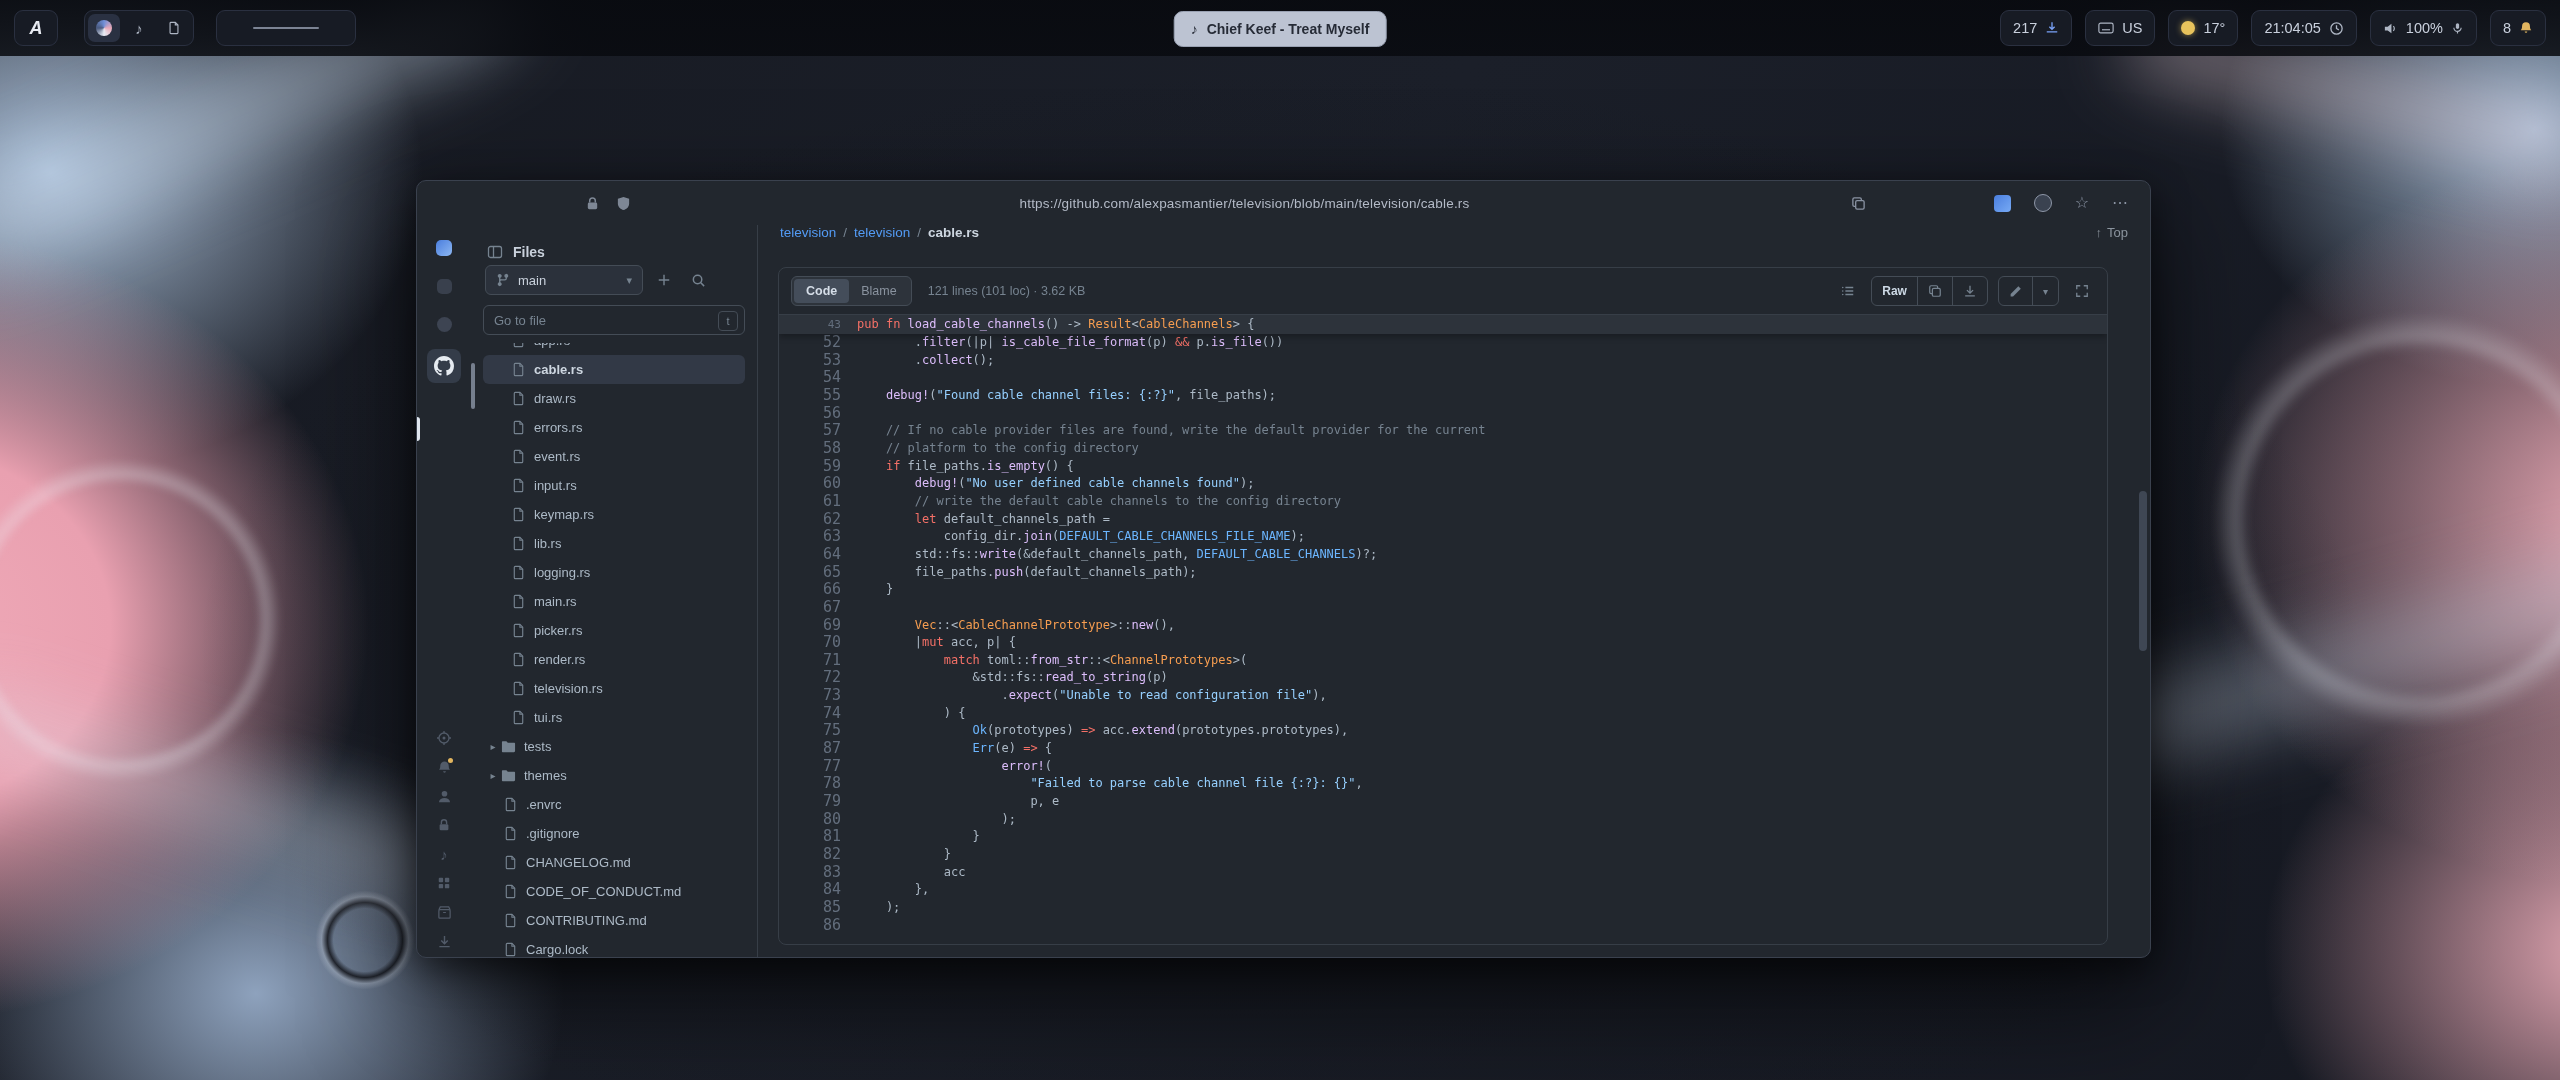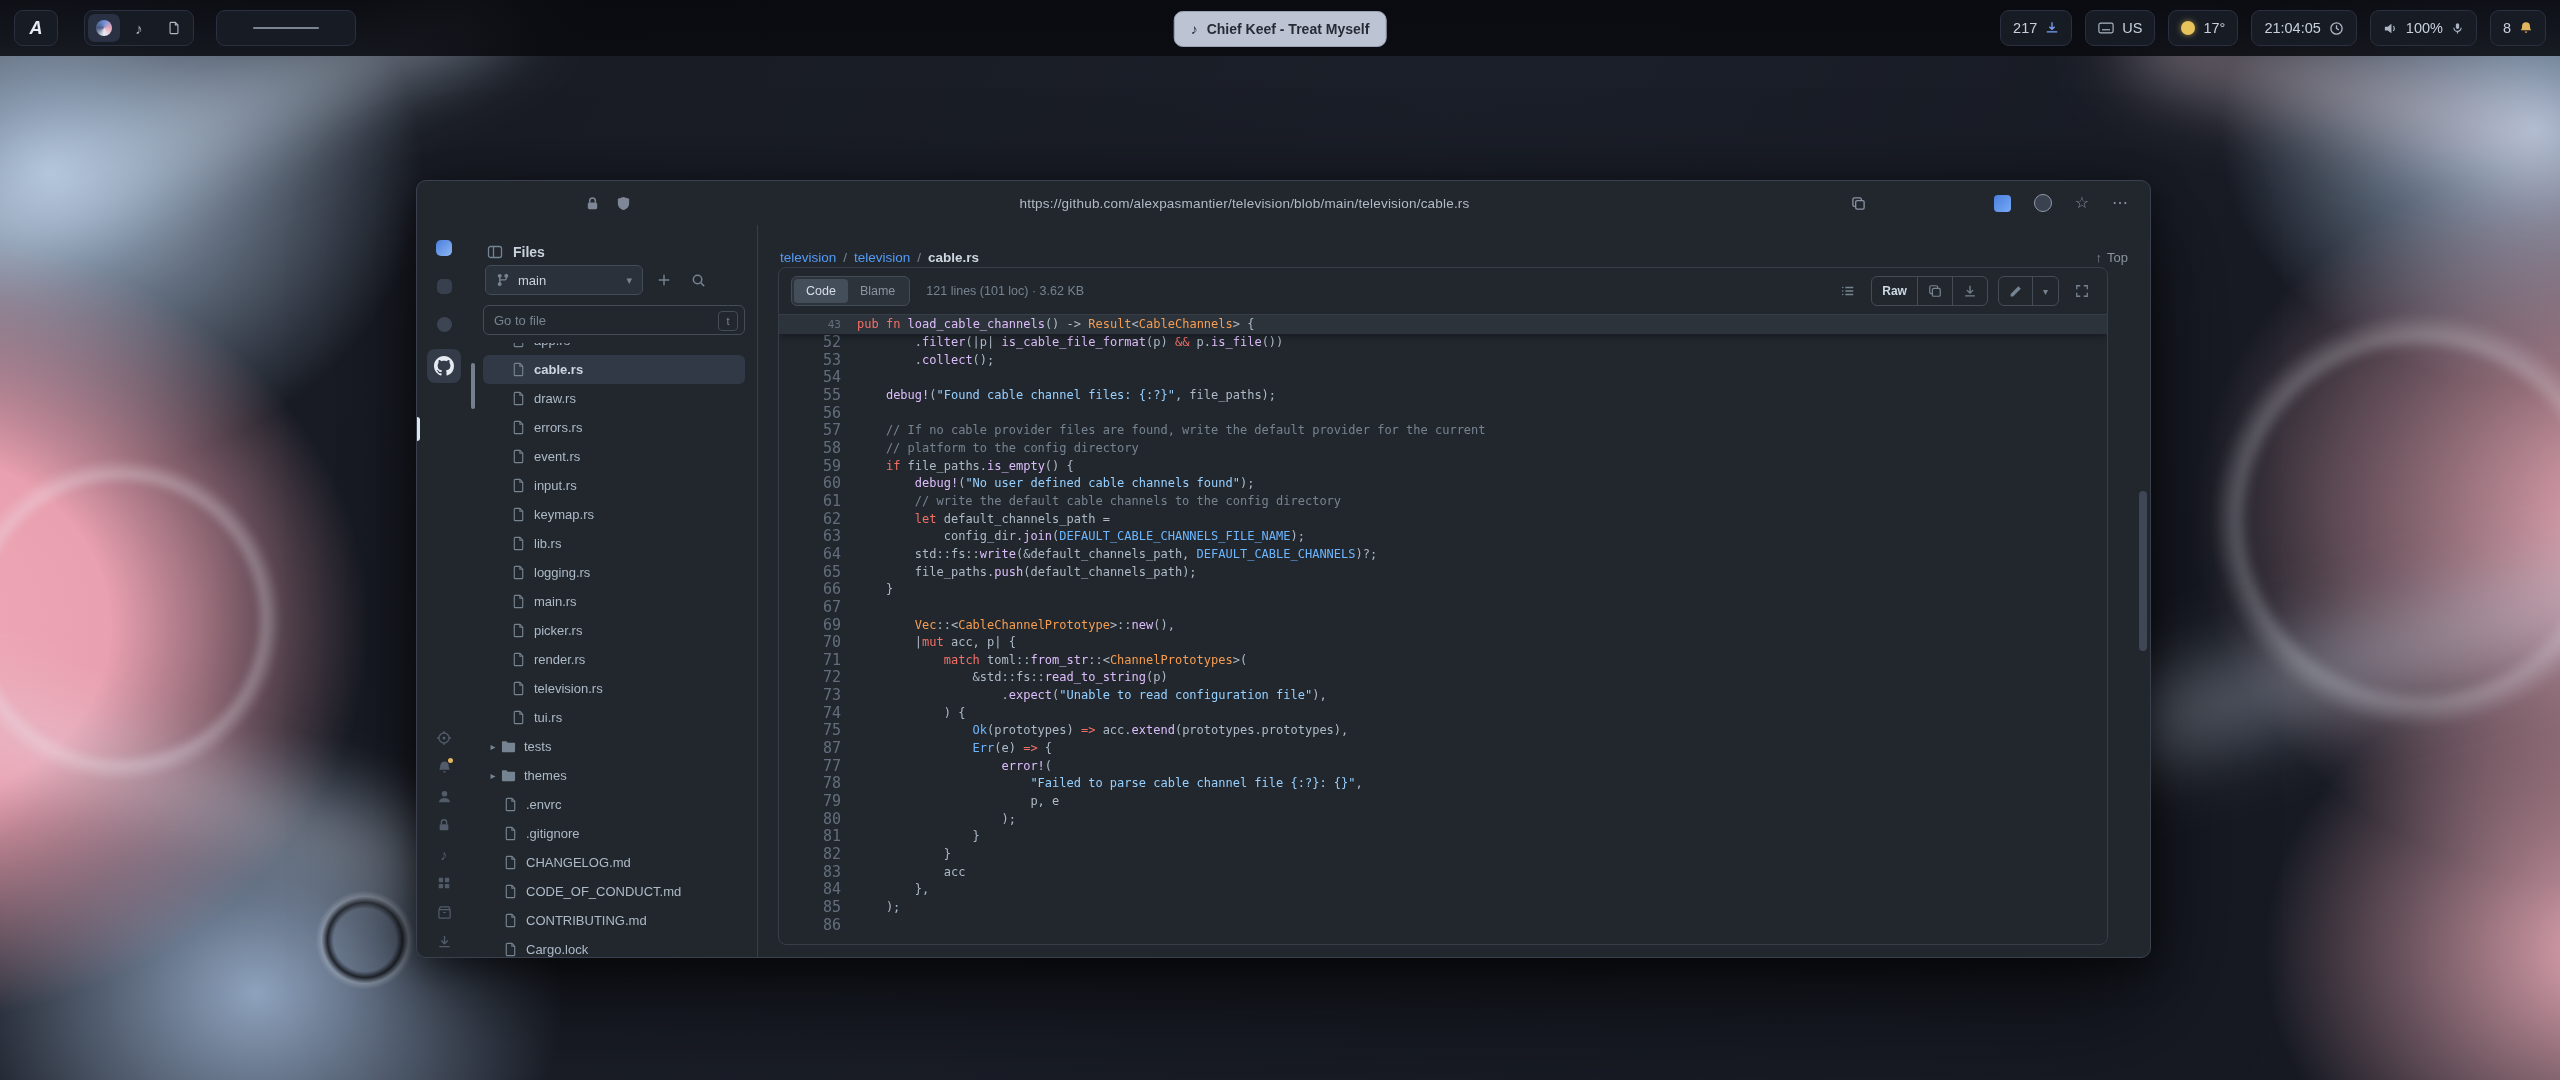--- a/index.html
+++ b/index.html
@@ -114,33 +114,33 @@
   .kind-folder.lvl1{padding-left:2px}
   .kind-file.lvl1{padding-left:20px}
   .kind-file.lvl2{padding-left:28px}
   .tree-row.active{background:#323946;color:#cdd6e0;font-weight:bold}
   .tree-row.partial-top{margin-top:-17px}
   .fp-scrollthumb{position:absolute;left:0px;top:138px;width:4px;height:46px;background:#7b8494;
     border-radius:2px;opacity:.95;cursor:grab}
 
   
   .content{flex:1;display:flex;flex-direction:column;min-width:0}
-  .crumb-bar{height:40px;flex:0 0 auto;display:flex;align-items:flex-end;padding:0 22px;font-size:13.5px}
+  .crumb-bar{height:40px;flex:0 0 auto;display:flex;align-items:flex-start;padding:0 22px;font-size:13.5px}
   .crumb-link{color:#539bf5;cursor:pointer}
   .crumb-sep{color:#768390;margin:0 7px}
   .crumb-file{color:#cdd6e0;font-weight:bold}
   .crumb-top{margin-left:auto;color:#8b949e;display:flex;align-items:center;gap:5px;cursor:pointer;font-size:13px}
 
   .blob-card{margin:2px 42px 12px 20px;border:1px solid #373e47;border-radius:8px;flex:1;min-height:0;
     display:flex;flex-direction:column;overflow:hidden;background:#22272e}
   .blob-header{height:46px;flex:0 0 auto;display:flex;align-items:center;padding:0 12px;
     border-bottom:1px solid #373e47}
   .seg{display:flex;align-items:center;background:#2d333b;border:1px solid #444c56;border-radius:6px;
     height:30px;box-sizing:border-box;padding:2px}
-  .seg-code{background:#444d5a;color:#d6dee8;font-weight:normal;font-size:12.5px;padding:0 12px;height:100%;
+  .seg-code{background:#444d5a;color:#d6dee8;font-weight:bold;font-size:12.5px;padding:0 12px;height:100%;
     display:flex;align-items:center;border-radius:4px;cursor:pointer}
   .seg-blame{color:#8a939f;font-size:12.5px;padding:0 12px;cursor:pointer}
   .blob-meta{margin-left:16px;color:#768390;font-size:12.5px}
   .blob-actions{margin-left:auto;display:flex;align-items:center;gap:10px;color:#768390}
   .btn-group{display:flex;align-items:stretch;border:1px solid #444c56;border-radius:6px;overflow:hidden;height:28px}
   .bg-cell{display:flex;align-items:center;justify-content:center;padding:0 10px;color:#768390;cursor:pointer}
   .bg-cell + .bg-cell{border-left:1px solid #444c56}
   .raw-label{font-size:12px;font-weight:bold;color:#cdd9e5}
   .plain-ic{width:26px;height:26px;display:flex;align-items:center;justify-content:center;cursor:pointer}
 

